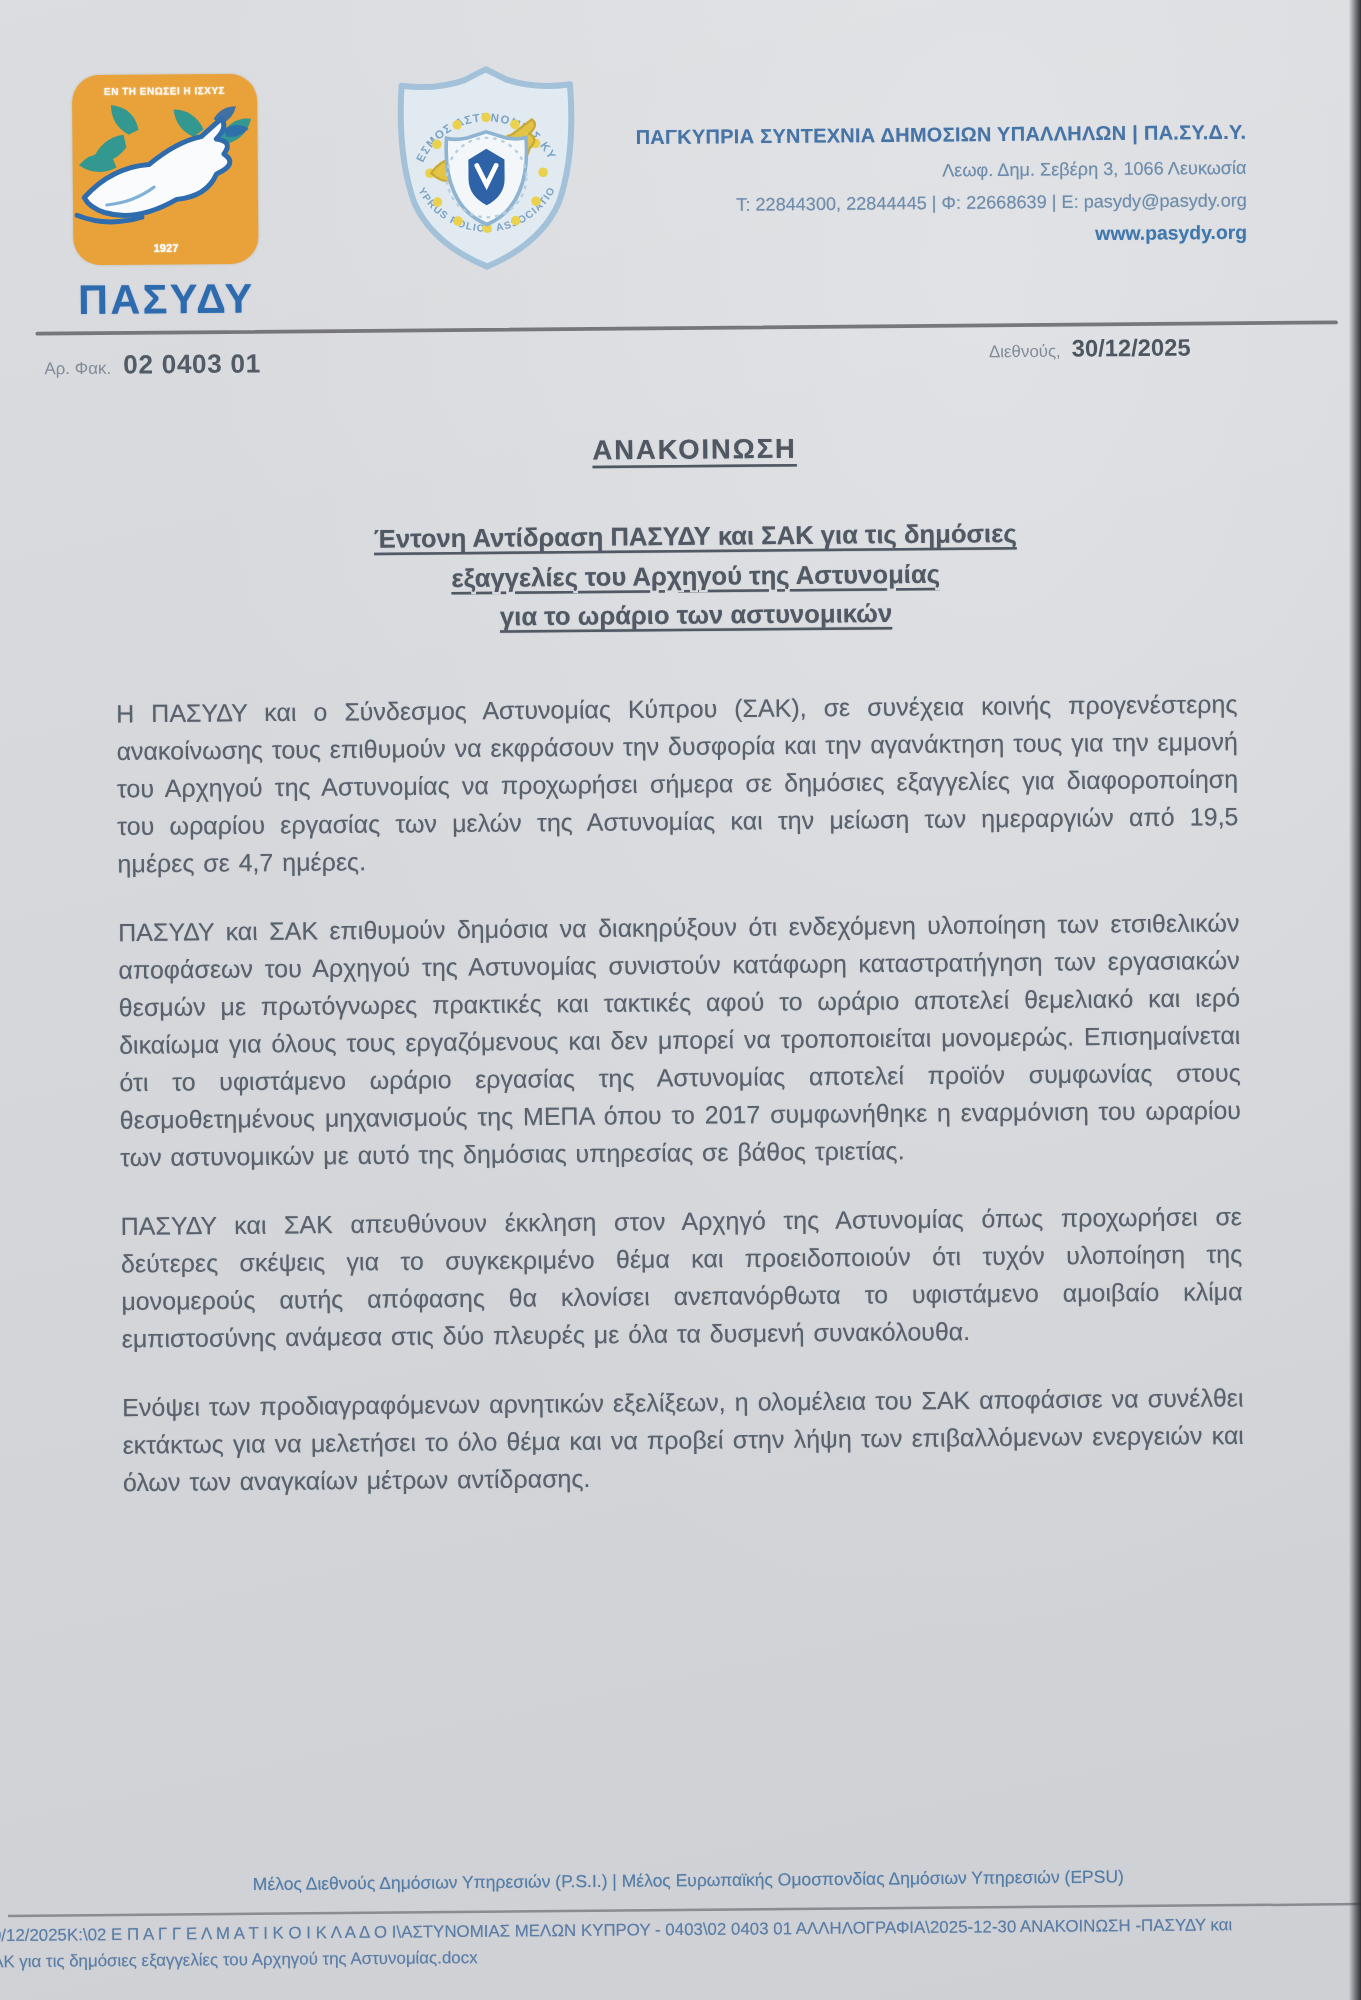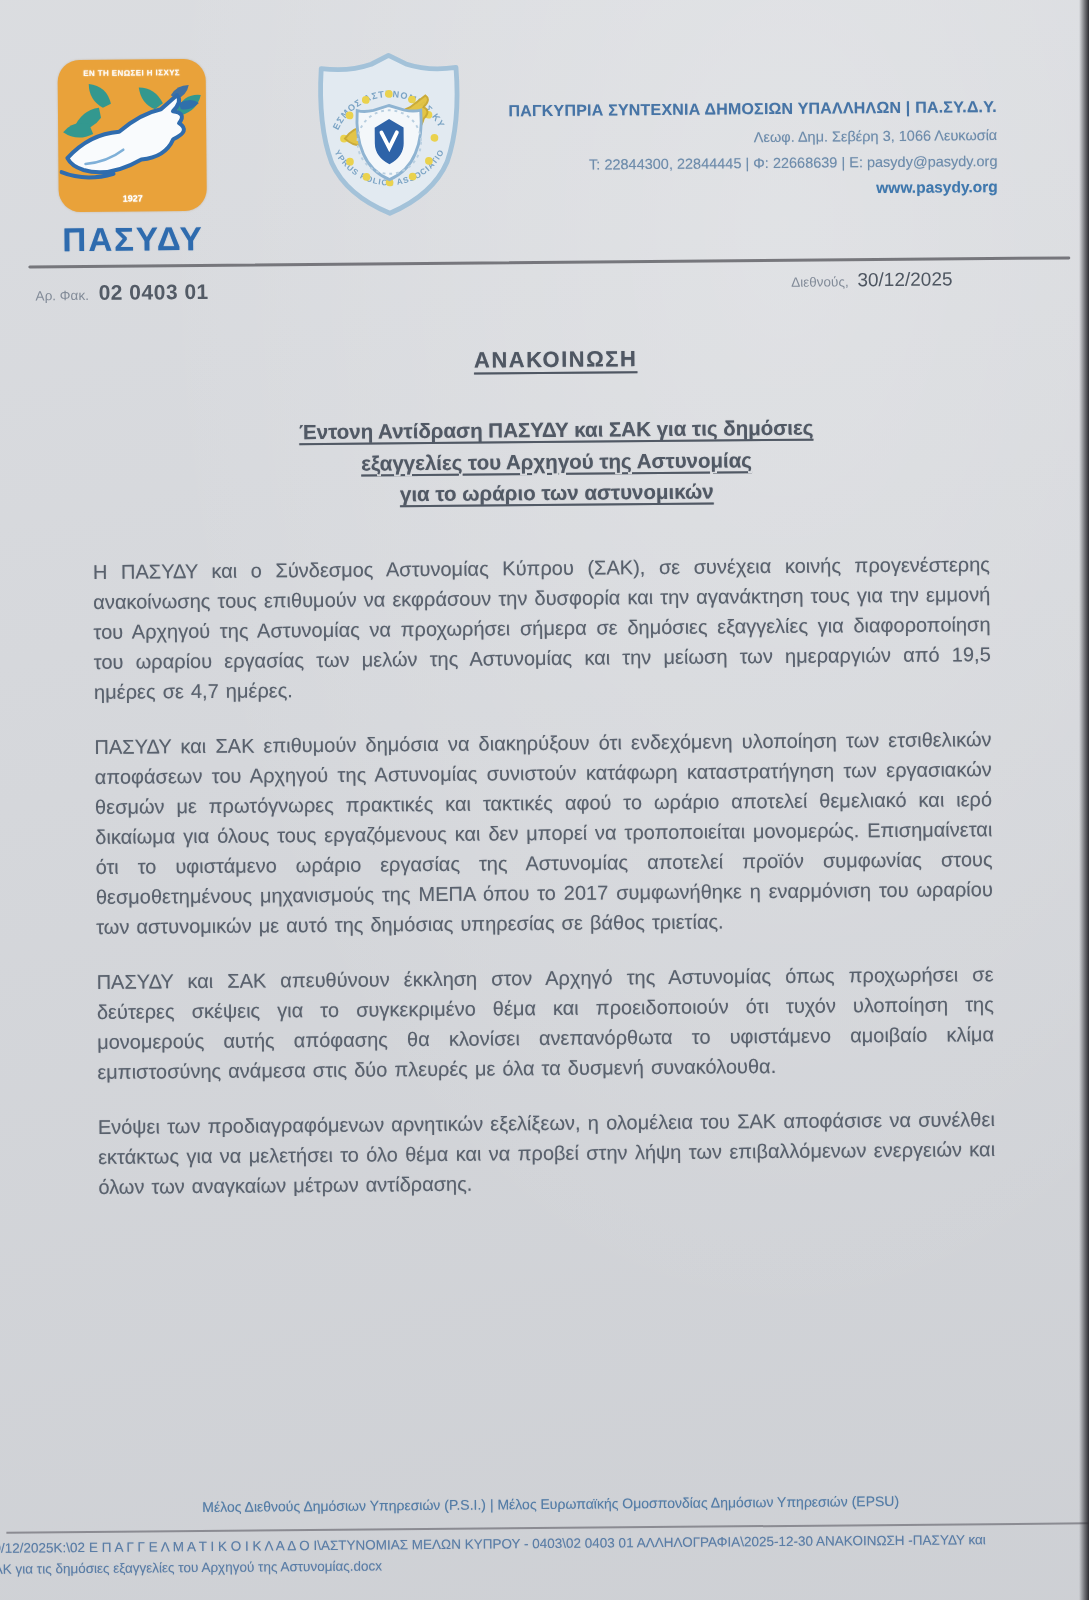--- a/index.html
+++ b/index.html
@@ -61,21 +61,21 @@
 
   .rule-header{
     position:absolute;left:33px;right:14px;top:261px;height:3px;
     background:#64646a;border-radius:2px;opacity:0.85;
   }
 
   
   .ref{position:absolute;left:40px;top:277px;color:#828b98;font-size:13.5px;}
   .ref .num{font-size:21px;color:#535b66;font-weight:600;margin-left:6px;letter-spacing:0.5px;}
   .dateline{position:absolute;right:132px;top:272px;color:#828b98;font-size:13.5px;}
-  .dateline .num{font-size:19px;color:#4e5661;font-weight:400;margin-left:5px;}
+  .dateline .num{font-size:19px;color:#4e5661;font-weight:700;margin-left:5px;}
 
   
   .title{
     position:absolute;top:347px;left:30px;right:0;text-align:center;
     font-size:22px;font-weight:bold;color:#4f5763;letter-spacing:1.5px;
     text-shadow:0 0 0.8px rgba(79,87,99,0.5);
   }
   .title span{text-decoration:underline;text-underline-offset:5px;text-decoration-thickness:2px;}
   .subject{
     position:absolute;top:414px;left:30px;right:0;text-align:center;

